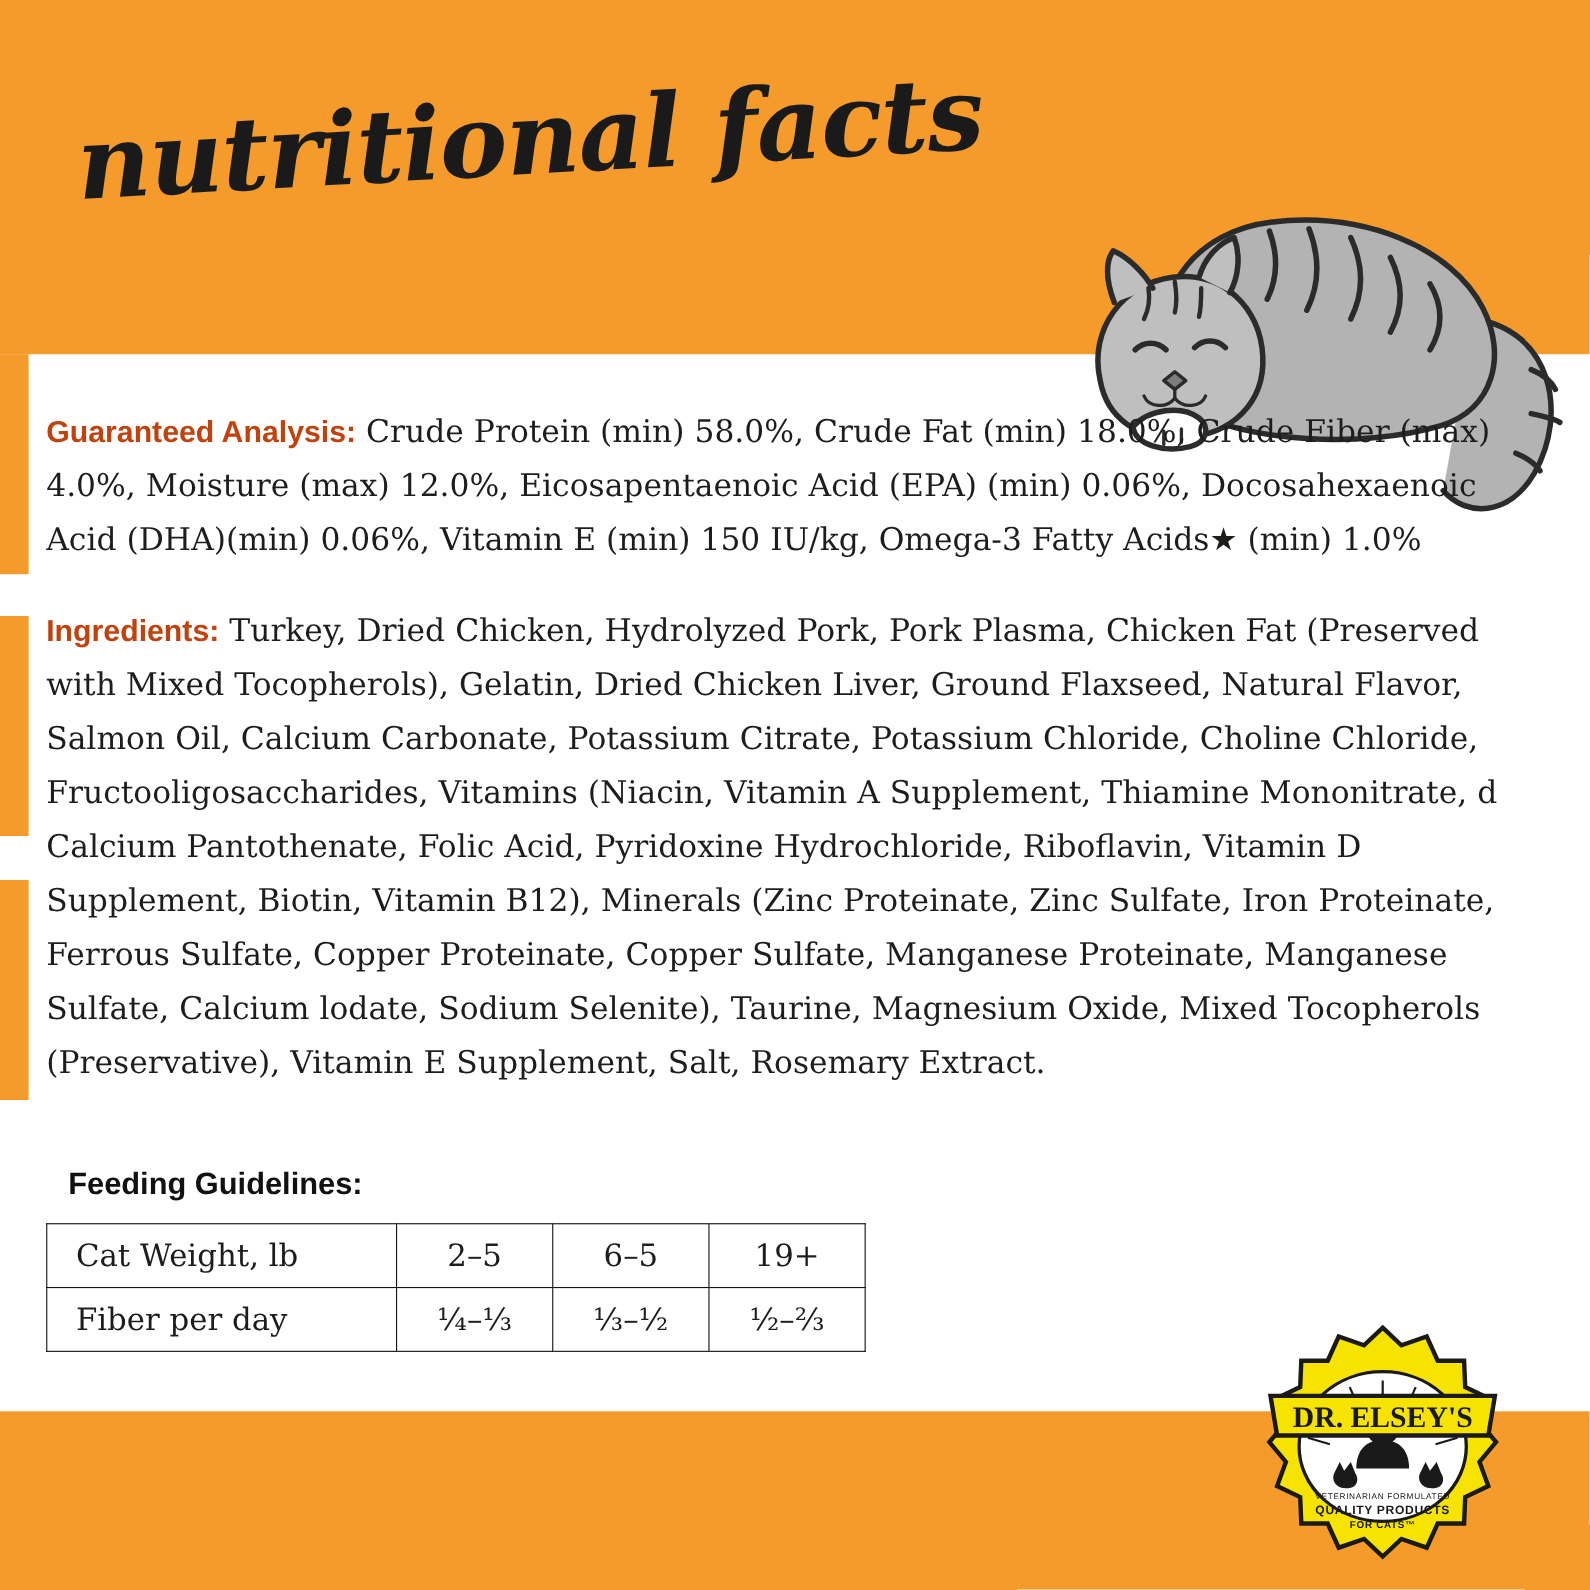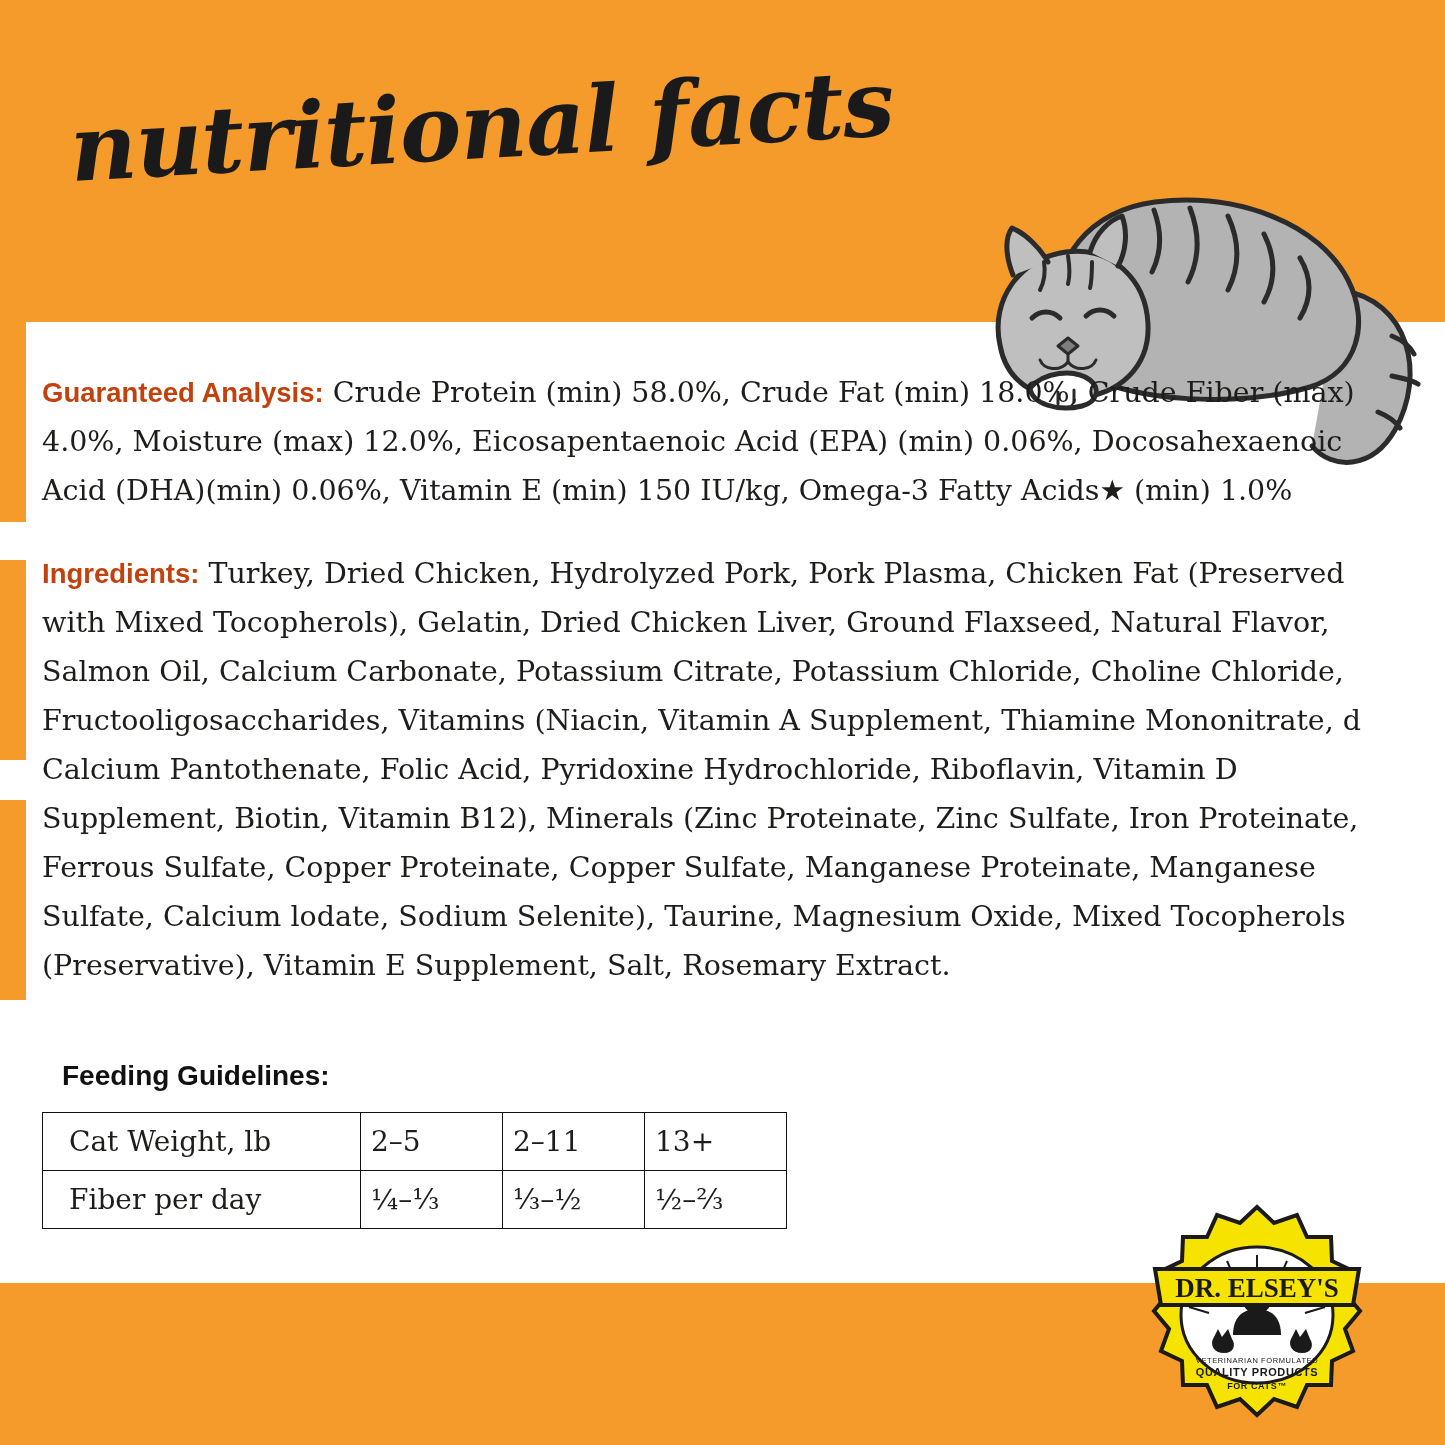--- a/index.html
+++ b/index.html
@@ -102,21 +102,21 @@
     left: 42px;
     top: 1112px;
     border-collapse: collapse;
     font-family: "DejaVu Serif", serif;
     font-size: 28px;
     color: #1d1d1b;
   }
   table.feeding td {
     border: 1.5px solid #111111;
     padding: 12px 10px;
-    text-align: left;
+    text-align: center;
     height: 44px;
     box-sizing: border-box;
   }
   table.feeding td.label {
     text-align: left;
     padding-left: 26px;
     width: 318px;
   }
   table.feeding td.val { width: 142px; }
 
@@ -209,22 +209,22 @@
 
   </div>
 
   <div class="feeding-head">Feeding Guidelines:</div>
 
   <table class="feeding">
     <tbody>
       <tr>
         <td class="label">Cat Weight, lb</td>
         <td class="val">2–5</td>
-        <td class="val">2–11</td>
-        <td class="val">13+</td>
+        <td class="val">6–5</td>
+        <td class="val">19+</td>
       </tr>
       <tr>
         <td class="label">Fiber per day</td>
         <td class="val">¼–⅓</td>
         <td class="val">⅓–½</td>
         <td class="val">½–⅔</td>
       </tr>
     </tbody>
   </table>
 

